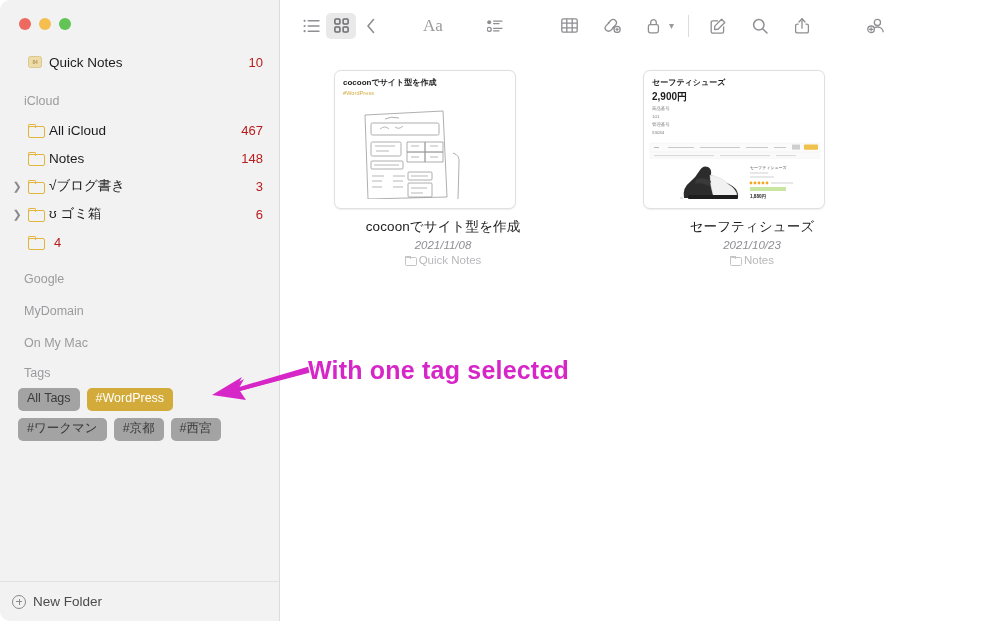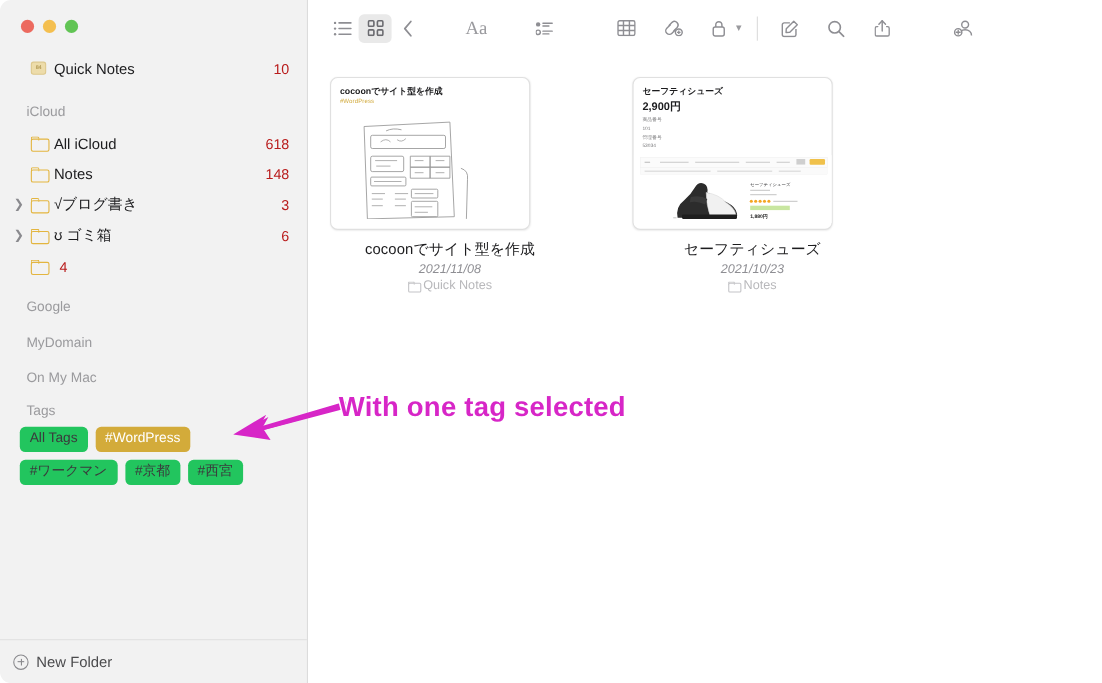--- a/index.html
+++ b/index.html
@@ -82,21 +82,21 @@
     display: flex; align-items: center; justify-content: center;
   }
   .qn-ico span { font-size: 5px; color: #b39a55; letter-spacing: -0.2px; font-weight: 700; }
   
   .gear-ico { width: 15px; height: 15px; color: #e3b53f; }
 
   
   .tag-area { padding: 2px 0 0 18px; display: flex; flex-wrap: wrap; gap: 7px; width: 240px; }
   .tag-pill {
     font-size: 12.5px; color: #3a3a3c;
-    background: #22c55e; border-radius: 5px;
+    background: #a3a3a3; border-radius: 5px;
     padding: 4px 9px 5px; white-space: nowrap; line-height: 1.1;
   }
   .tag-pill.selected { background: #d3ab3a; color: #ffffff; }
 
   .sb-bottom {
     position: absolute; left: 0; right: 0; bottom: 0; height: 40px;
     display: flex; align-items: center; padding-left: 12px;
     border-top: 1px solid #e2e2e2;
   }
   .newfolder { display: flex; align-items: center; gap: 7px; font-size: 13.5px; color: #4b4b4d; }
@@ -124,21 +124,21 @@
   .tb-btn.active { background: #e9e9e9; color: #6b6b70; }
   .tb-gap-s { width: 12px; }
   .tb-gap-m { width: 32px; }
   .tb-gap-l { width: 44px; }
   .tb-sep { width: 1px; height: 22px; background: #dcdcdc; margin: 0 14px; }
   .tb-chev { font-size: 10px; color: #9a9a9e; margin-left: 1px; }
   .aa-txt { font-size: 17px; color: #9a9a9e; font-family: "Liberation Serif", serif; }
 
   
   .grid { position: absolute; top: 70px; left: 0; right: 0; display: flex; padding-left: 20px; gap: 57px; }
-  .note-card { width: 218px; }
+  .note-card { width: 218px; margin-left: 34px; }
   .thumb {
     width: 182px; height: 139px; background: #fff;
     border: 1px solid #e0e0e0; border-radius: 7px;
     overflow: hidden; position: relative;
     box-shadow: 0 0.5px 1.5px rgba(0,0,0,0.07);
   }
   .thumb-head { padding: 7px 8px 0 8px; }
   .th-title { font-size: 8px; font-weight: 700; color: #1c1c1e; line-height: 1.25; }
   .th-tag { font-size: 5.5px; color: #d2ab3f; margin-top: 2px; letter-spacing: 0.1px; }
   .th-sub { font-size: 10px; font-weight: 700; color: #1c1c1e; margin-top: 2px; }
@@ -203,21 +203,21 @@
       <div style="height:10px"></div>
 
       <div class="sb-section">iCloud</div>
 
       <div class="sb-row">
         <span class="twisty blank">›</span>
         <span class="sb-ico">
             <span class="folder-ico"></span>
           </span>
         <span class="sb-label">All iCloud</span>
-        <span class="sb-count">618</span>
+        <span class="sb-count">467</span>
       </div>
 
       <div class="sb-row">
         <span class="twisty blank">›</span>
         <span class="sb-ico">
             <span class="folder-ico"></span>
           </span>
         <span class="sb-label">Notes</span>
         <span class="sb-count">148</span>
       </div>

